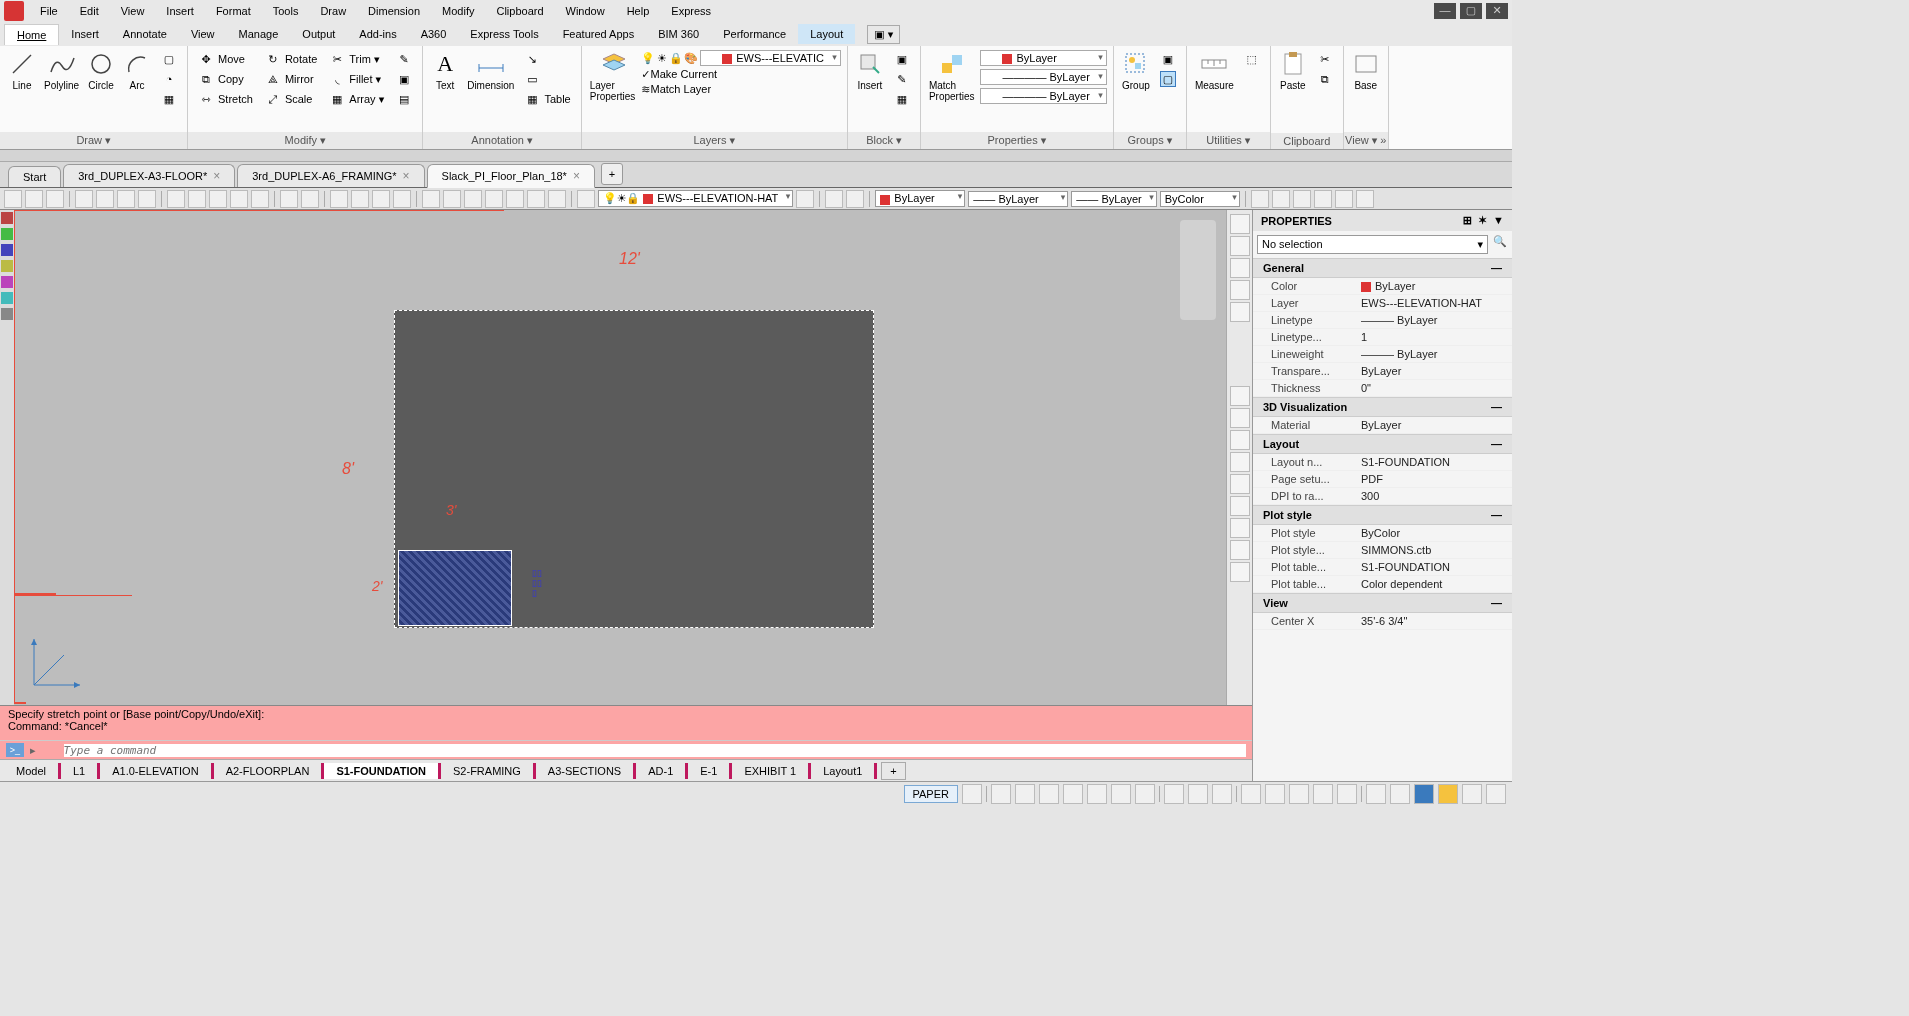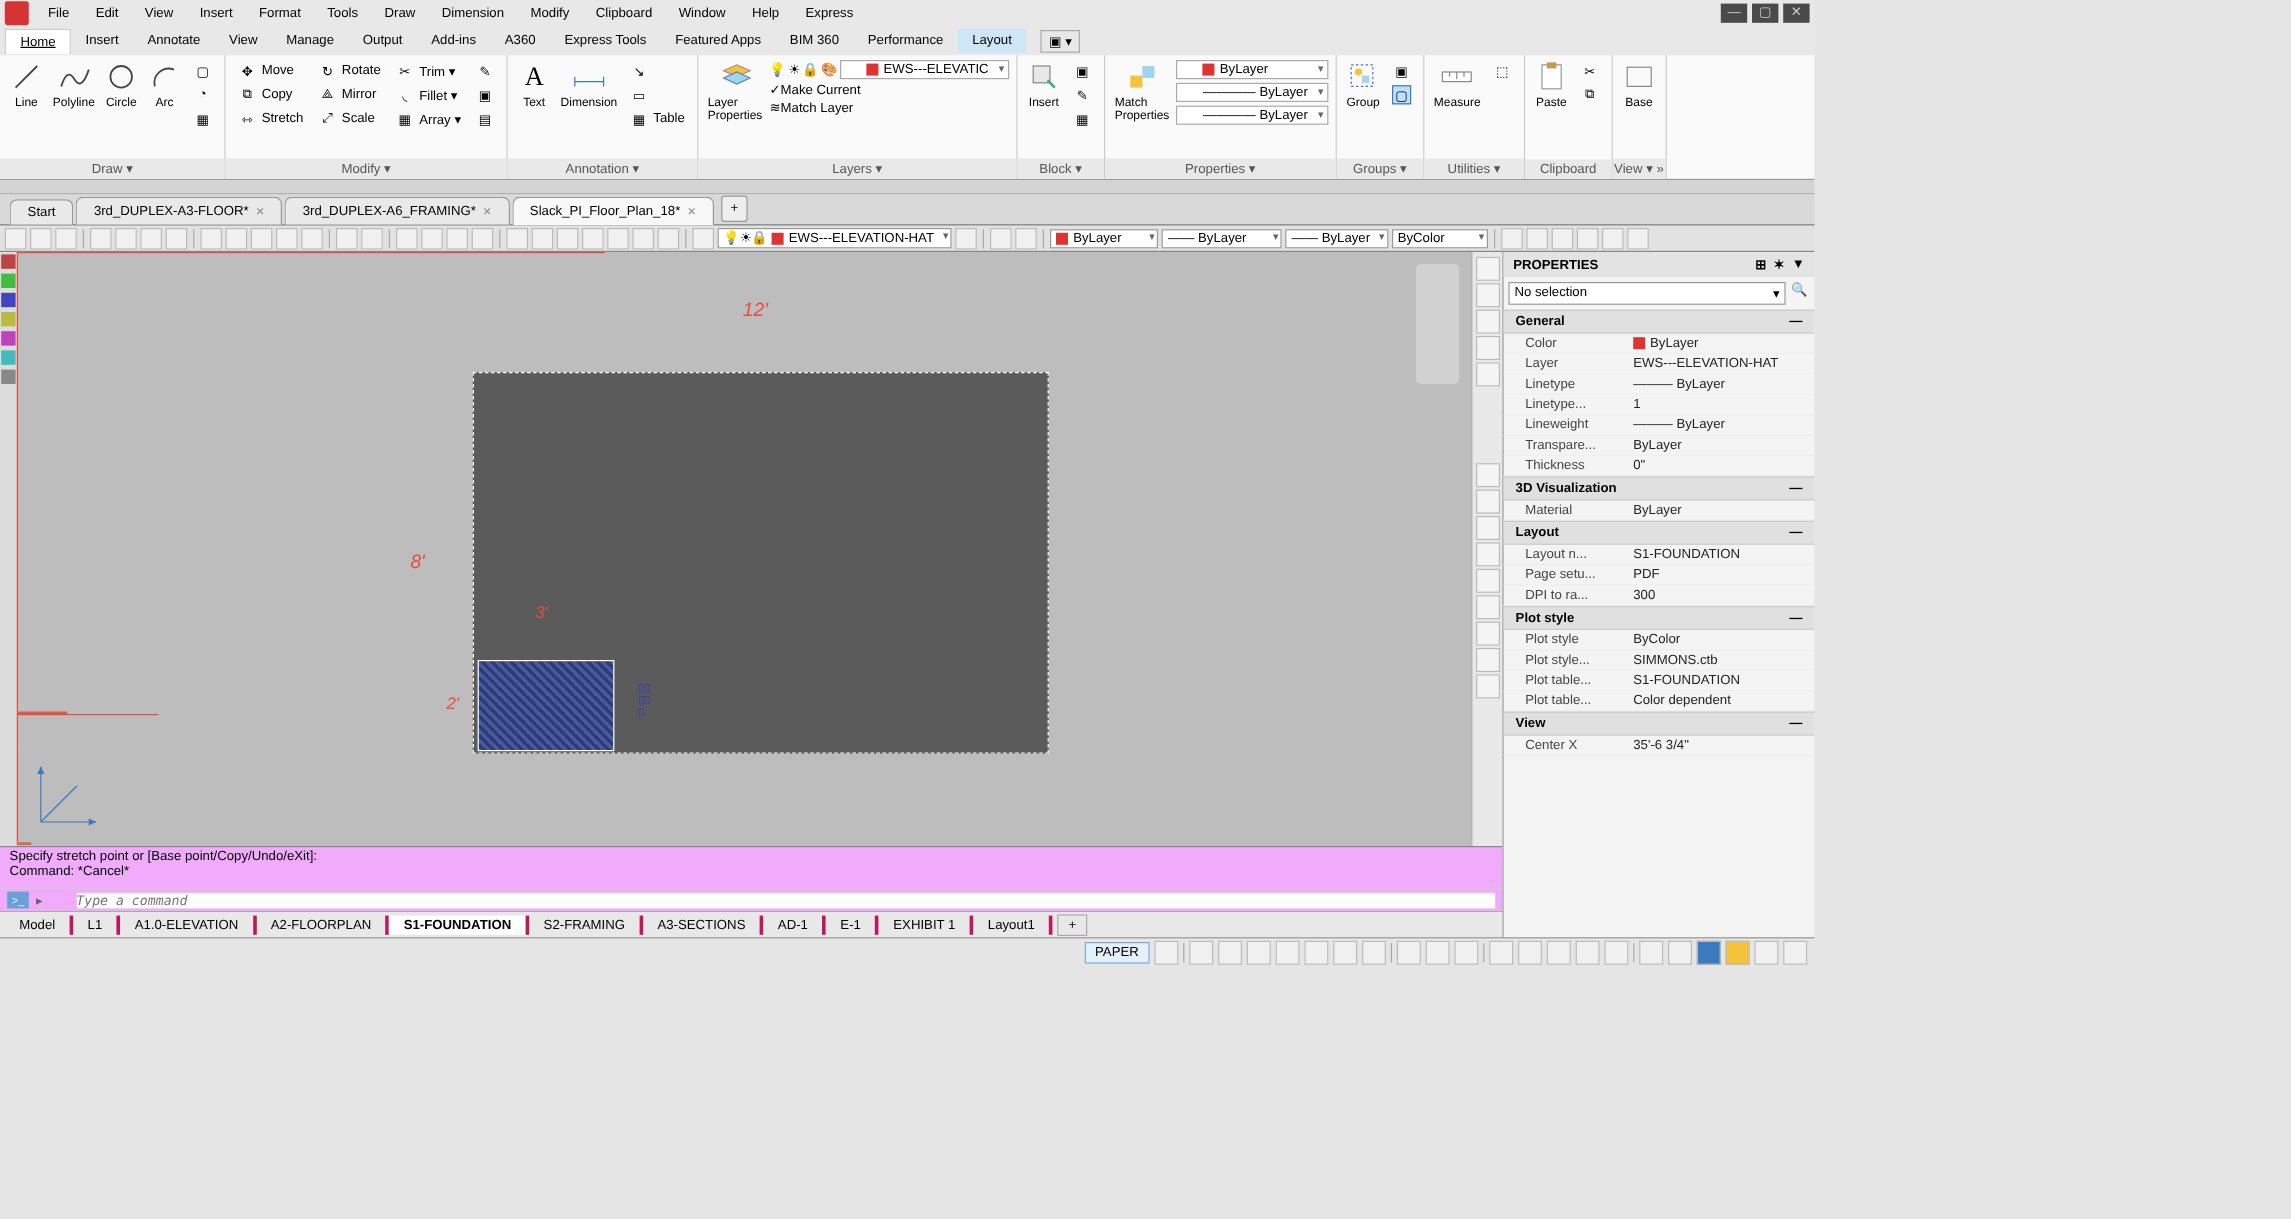--- a/index.html
+++ b/index.html
@@ -56,21 +56,21 @@
 
 .proppanel { width: 260px; background: #f4f4f4; border-left: 1px solid #999; display: flex; flex-direction: column; }
 .proppanel .hdr { background: #e3e3e3; padding: 4px 8px; font-weight: 600; display: flex; justify-content: space-between; align-items: center; }
 .proppanel .seltype { padding: 4px; display: flex; gap: 4px; }
 .proppanel .seltype .dd { flex: 1; border: 1px solid #999; background: #fff; padding: 2px 4px; }
 .proppanel .section-hdr { background: #e0e0e0; padding: 3px 10px; font-weight: 600; display: flex; justify-content: space-between; border-top: 1px solid #ccc; border-bottom: 1px solid #ccc; }
 .proppanel .row { display: flex; padding: 2px 0 2px 18px; border-bottom: 1px solid #eee; }
 .proppanel .row .k { width: 82px; color: #444; }
 .proppanel .row .v { flex: 1; color: #222; padding-left: 8px; }
 
-.cmdarea { height: 54px; background: #f0abfc; border-top: 1px solid #888; display: flex; flex-direction: column; font-family: Consolas, monospace; font-size: 12px; }
+.cmdarea { height: 54px; background: #fca5a5; border-top: 1px solid #888; display: flex; flex-direction: column; font-family: Consolas, monospace; font-size: 12px; }
 .cmdhist { flex: 1; padding: 2px 8px; overflow: hidden; }
 .cmdline { display: flex; align-items: center; border-top: 1px solid #ccc; padding: 2px 6px; }
 .cmdline .prompt { width: 18px; height: 14px; background: #6aa0d8; color: #fff; text-align: center; font-size: 9px; line-height: 14px; margin-right: 6px; }
 .cmdline input { flex: 1; border: none; outline: none; font-family: Consolas, monospace; font-style: italic; color: #888; margin-left: 24px; }
 
 .layouttabs { height: 22px; background: #e8e8e8; display: flex; align-items: center; padding: 0 4px; gap: 0; border-top: 1px solid #aaa; }
 .layouttabs .ltab { padding: 2px 12px; border-right: 3px solid #be185d; cursor: pointer; }
 .layouttabs .ltab.active { background: #fff; font-weight: 700; }
 .layouttabs .plus { padding: 2px 8px; border: 1px solid #aaa; margin-left: 4px; }
 

